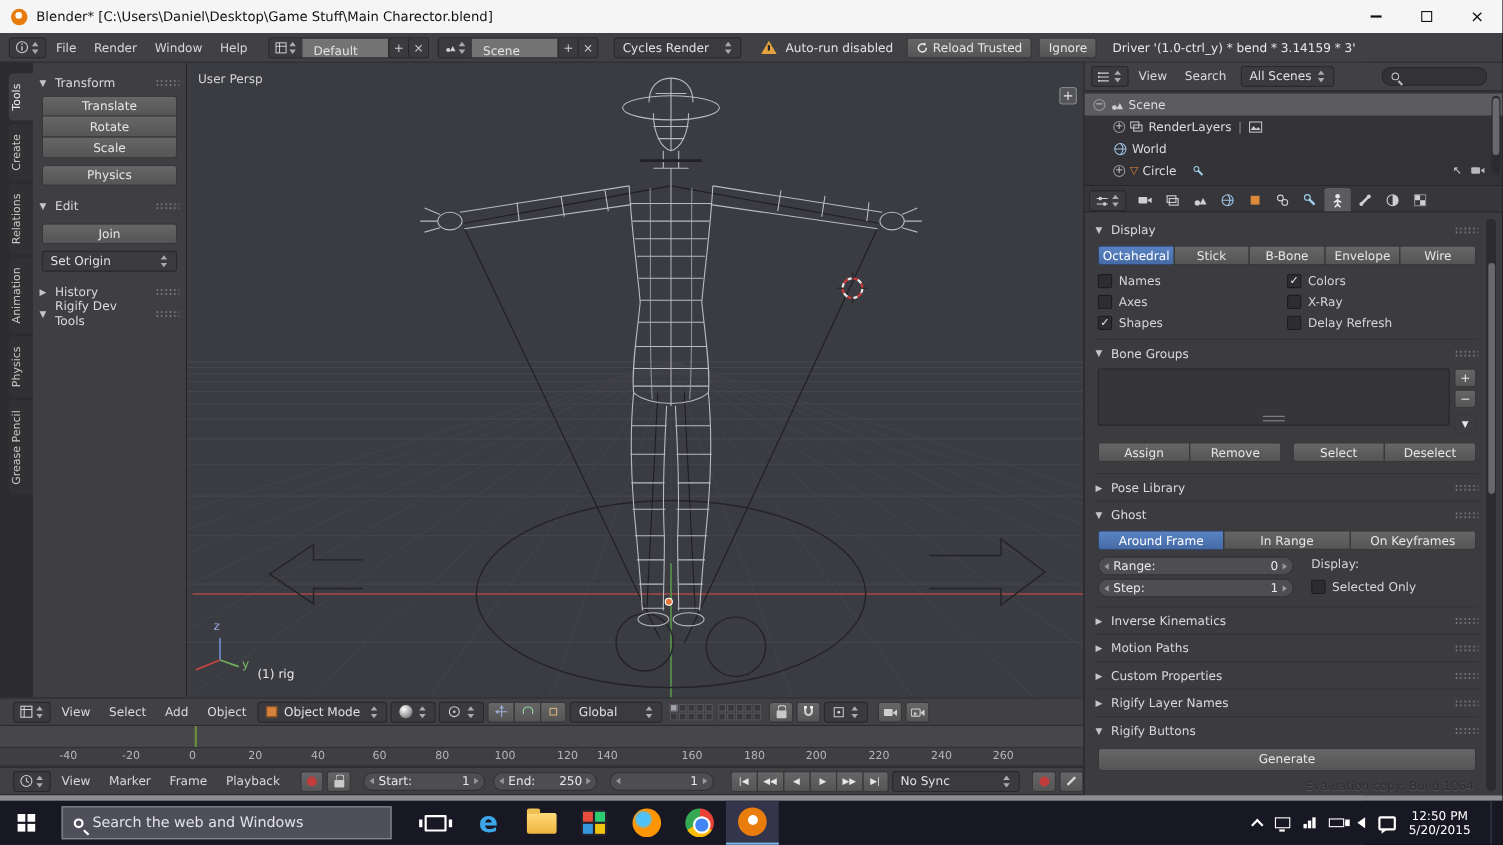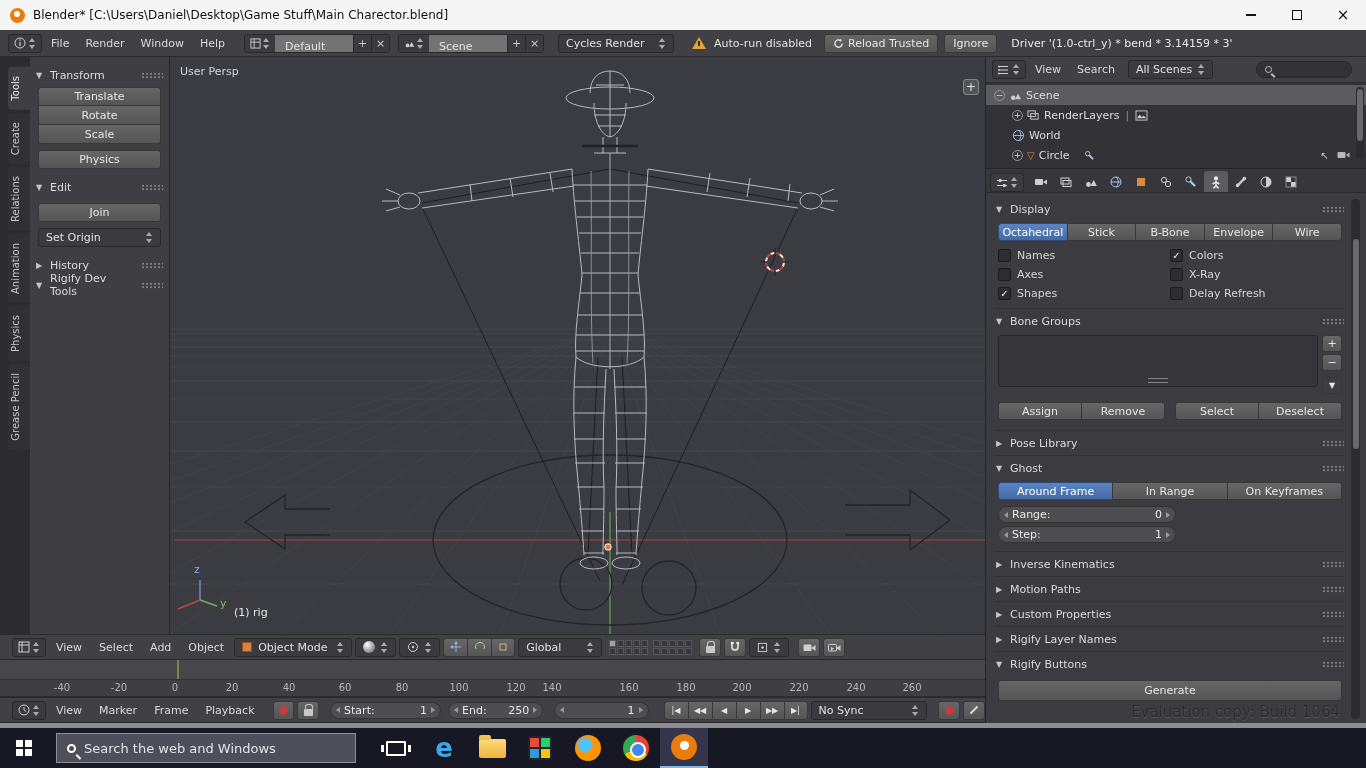--- a/index.html
+++ b/index.html
@@ -120,21 +120,21 @@
 .bg-side .b{height:17px;padding:0;font-size:11px}
 .bg-actions{display:flex;gap:10px;margin:8px 2px}
 .pair{flex:1;display:flex}
 .pair .b{flex:1;border-radius:0;border-right-width:0;height:18px}
 .pair .b:first-child{border-radius:3px 0 0 3px}
 .pair .b:last-child{border-radius:0 3px 3px 0;border-right-width:1px}
 .ghost-row{display:flex;margin:6px 2px}
 .ghost-left{width:178px;display:flex;flex-direction:column;gap:3px}
 .ghost-right{flex:1;padding-left:16px;display:flex;flex-direction:column;gap:8px;color:#d5d5d5}
 .gen{margin:6px 2px 8px}
-.watermark{position:absolute;right:26px;bottom:2px;color:#2d2d31;text-shadow:0 1px 1px rgba(200,200,200,.22);font-size:15px}
+.watermark{position:absolute;right:26px;bottom:2px;color:#2d2d31;text-shadow:0 1px 1px rgba(200,200,200,.22);font-size:11px}
 .pscroll{position:absolute;right:6px;top:30px;width:9px;height:520px;background:#2c2c30;border-radius:4px}
 .pscroll i{display:block;margin:40px 1.5px 0;width:6px;height:210px;background:#68686d;border-radius:3px}
 
 .taskbar{position:absolute;top:728px;left:0;width:1366px;height:40px;background:#181824;display:flex;align-items:center;color:#fff}
 .startbtn{width:48px;height:40px;display:flex;align-items:center;justify-content:center}
 .winlogo{width:16px;height:16px;display:grid;grid-template-columns:1fr 1fr;grid-template-rows:1fr 1fr;gap:2px}
 .winlogo i{background:#fff}
 .searchbox{width:300px;height:30px;background:#4f4f5c;border:1px solid #8f8f99;display:flex;align-items:center;gap:8px;padding:0 10px;margin-left:8px}
 .searchbox input{background:transparent;border:none;outline:none;color:#ececf0;font-size:13px;width:240px;font-family:"DejaVu Sans",sans-serif}
 .searchbox input::placeholder{color:#e2e2e8}
@@ -797,20 +797,27 @@
                 <span class="val">0</span>
                 <span class="arrR"></span>
               </div>
               <div class="slider">
                 <span class="arrL"></span>
                 <span>Step:</span>
                 <span class="val">1</span>
                 <span class="arrR"></span>
               </div>
             </div>
+            <div class="ghost-right">
+              <span>Display:</span>
+              <span class="check">
+                <span class="cb"></span>
+                <span>Selected Only</span>
+              </span>
+            </div>
           </div>
         </div>
 
         <div class="panel">
           <div class="phead">
             <span class="tri">▶</span>
             <span>Inverse Kinematics</span>
             <span class="grip"></span>
           </div>
         </div>
@@ -886,15 +893,32 @@
       </span>
     <span class="tbslot">
         <span class="ffx"></span>
       </span>
     <span class="tbslot">
         <span class="chrome"></span>
       </span>
     <span class="tbslot on">
         <span class="blend-ic"></span>
       </span>
+    <div class="tray">
+      <span class="caret"></span>
+      <span class="tr-monitor"></span>
+      <span class="tr-bars">
+          <i style="height:4px"></i>
+          <i style="height:7px"></i>
+          <i style="height:10px"></i>
+        </span>
+      <span class="tr-batt"></span>
+      <span class="tr-spk"></span>
+      <span class="bubble"></span>
+      <span class="clock">
+        <div>12:50 PM</div>
+        <div>5/20/2015</div>
+      </span>
+      <span class="showdesk"></span>
+    </div>
   </div>
 
 </div>
 
 </body></html>

